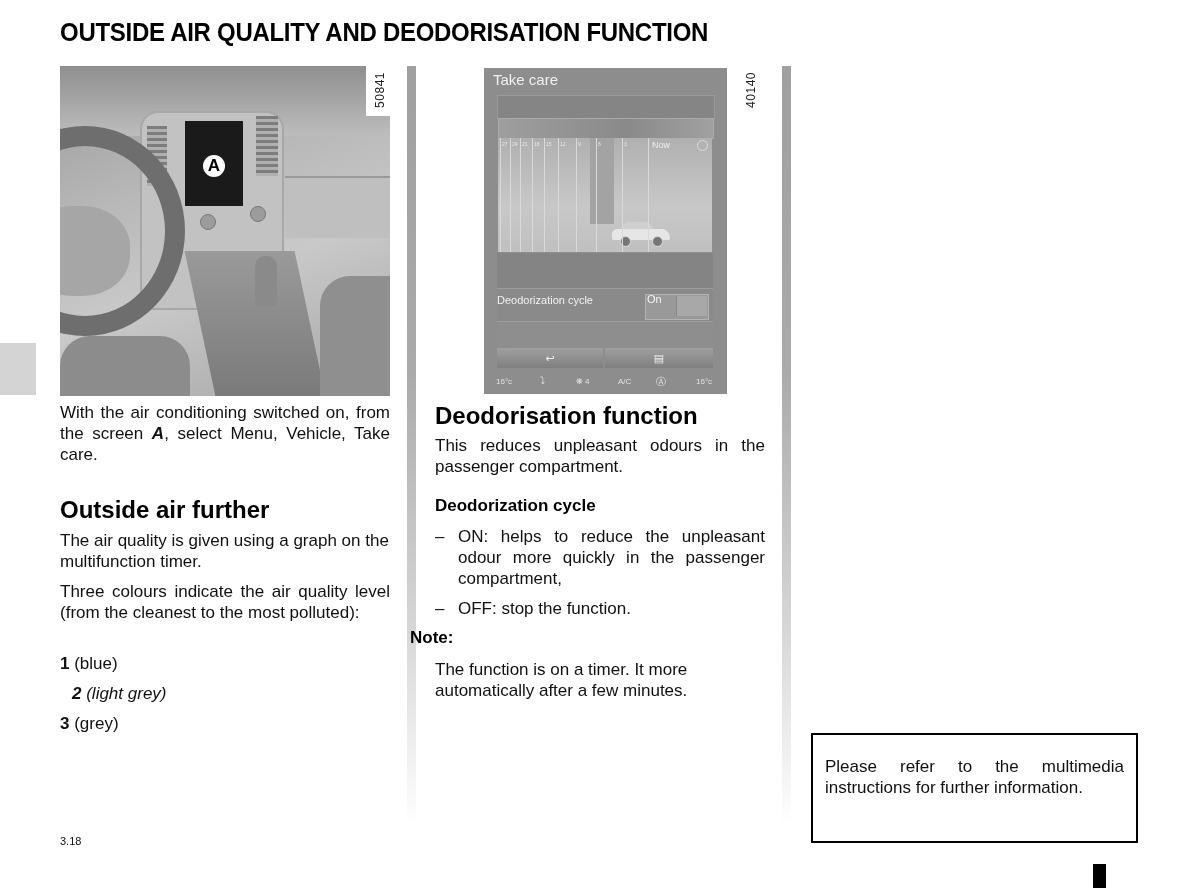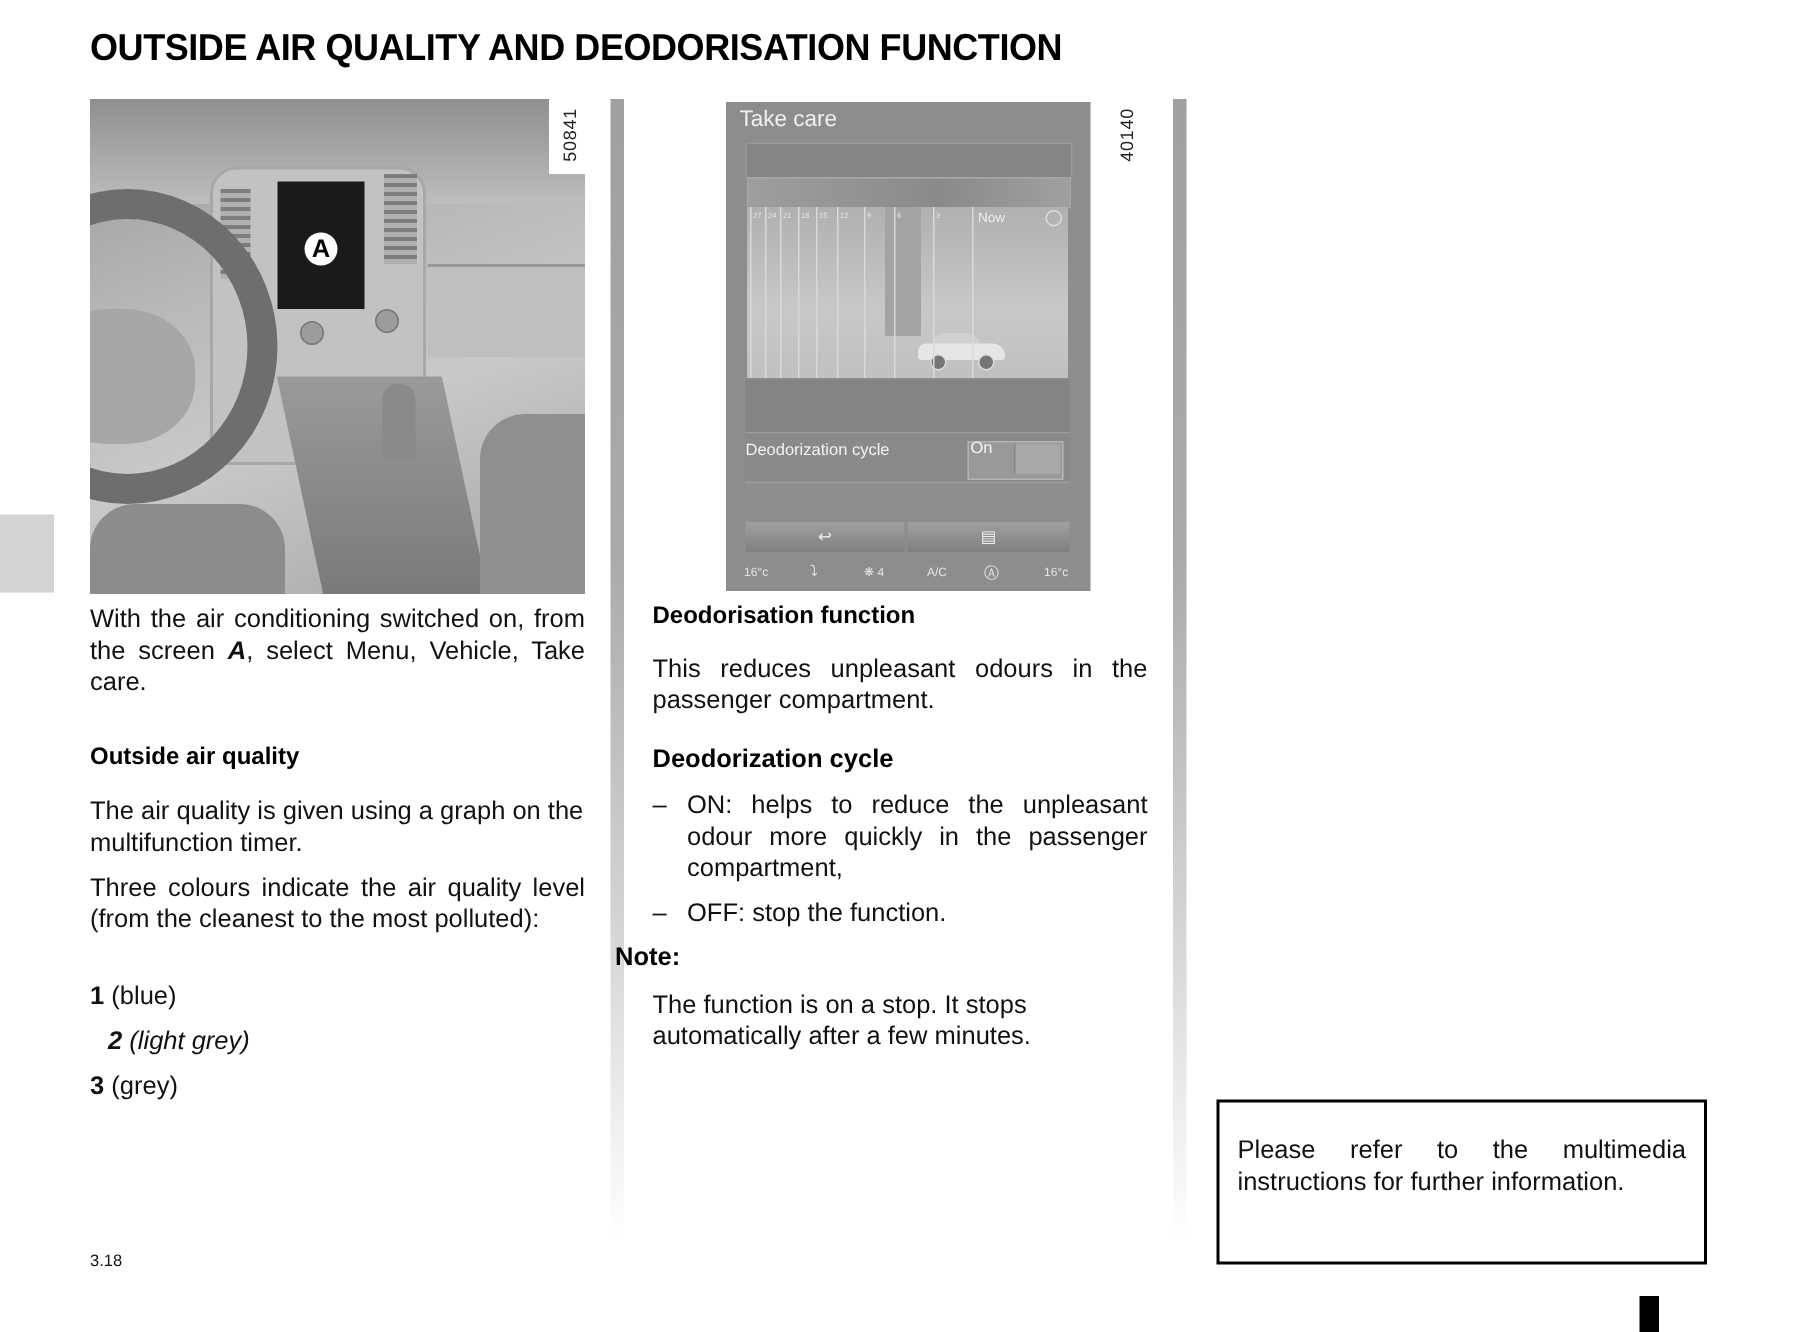--- a/index.html
+++ b/index.html
@@ -84,21 +84,21 @@
   .mm .blank2 { position: absolute; left: 13px; top: 254px; width: 216px; height: 24px; background: #8e8e8e; }
   .mm .btn { position: absolute; top: 280px; height: 20px; background: linear-gradient(180deg,#a0a0a0,#7f7f7f); color: #eee; font-size: 11px; text-align: center; line-height: 20px; }
   .mm .btn.back { left: 13px; width: 106px; }
   .mm .btn.menu { left: 121px; width: 108px; }
   .mm .status { position: absolute; left: 0; top: 305px; width: 243px; height: 20px; font-size: 8px; color: #e4e4e4; padding-left: 48px; }
   .mm .status span { position: absolute; top: 4px; }
 
   
   .txt { position: absolute; font-size: 17px; line-height: 21px; color: #111; margin: 0; }
   .justify { text-align: justify; }
-  .h2 { position: absolute; font-size: 16px; font-weight: bold; color: #000; margin: 0; }
+  .h2 { position: absolute; font-size: 24px; font-weight: bold; color: #000; margin: 0; }
   .h3 { position: absolute; font-size: 17px; font-weight: bold; color: #000; margin: 0; }
   .dash-item { position: absolute; font-size: 17px; line-height: 21px; color: #111; padding-left: 23px; }
   .dash-item .dash { position: absolute; left: 0; top: 0; }
 
   .note-box {
     position: absolute; left: 811px; top: 733px; width: 327px; height: 110px; box-sizing: border-box;
     border: 2px solid #000; padding: 21px 12px 0 12px; font-size: 17px; line-height: 21px; text-align: justify;
   }
   .page-num { position: absolute; left: 60px; top: 835px; font-size: 11px; color: #111; }
   .marker { position: absolute; left: 1093px; top: 864px; width: 13px; height: 24px; background: #000; }
@@ -188,39 +188,39 @@
     <span style="left:134px;">A/C</span>
     <span style="left:172px;font-size:10px;top:2px;">Ⓐ</span>
     <span style="left:212px;">16°c</span>
   </div>
 </div>
 <div class="fig2-ref">40140</div>
 
 <p class="txt justify" style="left:60px;top:402px;width:330px;">
   <span>With the air conditioning switched on, from the screen </span><b><i>A</i></b><span>, select Menu, Vehicle, Take care.</span>
 </p>
-<h2 class="h2" style="left:60px;top:496px;">Outside air quality</h2>
+<h2 class="h2" style="left:60px;top:496px;">Outside air further</h2>
 <p class="txt" style="left:60px;top:530px;width:332px;">The air quality is given using a graph on the multifunction timer.</p>
 <p class="txt justify" style="left:60px;top:581px;width:330px;">Three colours indicate the air quality level (from the cleanest to the most polluted):</p>
 <div id="levels">
     <div class="txt" style="left: 60px; top: 653px;"><b>1</b> <span>(blue)</span></div>
     <div class="txt" style="left: 72px; top: 683px; font-style: italic;"><b>2</b> <span>(light grey)</span></div>
     <div class="txt" style="left: 60px; top: 713px;"><b>3</b> <span>(grey)</span></div>
   </div>
 
 <h2 class="h2" style="left:435px;top:402px;">Deodorisation function</h2>
 <p class="txt justify" style="left:435px;top:435px;width:330px;">This reduces unpleasant odours in the passenger compartment.</p>
 <h3 class="h3" style="left:435px;top:496px;">Deodorization cycle</h3>
 <div class="dash-item justify" style="left:435px;top:526px;width:307px;">
   <span class="dash">–</span><span>ON: helps to reduce the unpleasant odour more quickly in the passenger compartment,</span>
 </div>
 <div class="dash-item" style="left:435px;top:598px;width:307px;">
   <span class="dash">–</span><span>OFF: stop the function.</span>
 </div>
 <h3 class="h3" style="left:410px;top:628px;">Note:</h3>
-<p class="txt" style="left:435px;top:659px;width:332px;">The function is on a stop. It stops automatically after a few minutes.</p>
+<p class="txt" style="left:435px;top:659px;width:332px;">The function is on a timer. It more automatically after a few minutes.</p>
 
 <div class="note-box">
   <span>Please refer to the multimedia instructions for further information.</span>
 </div>
 
 <div class="page-num">3.18</div>
 <div class="marker"></div>
 
 </body></html>

